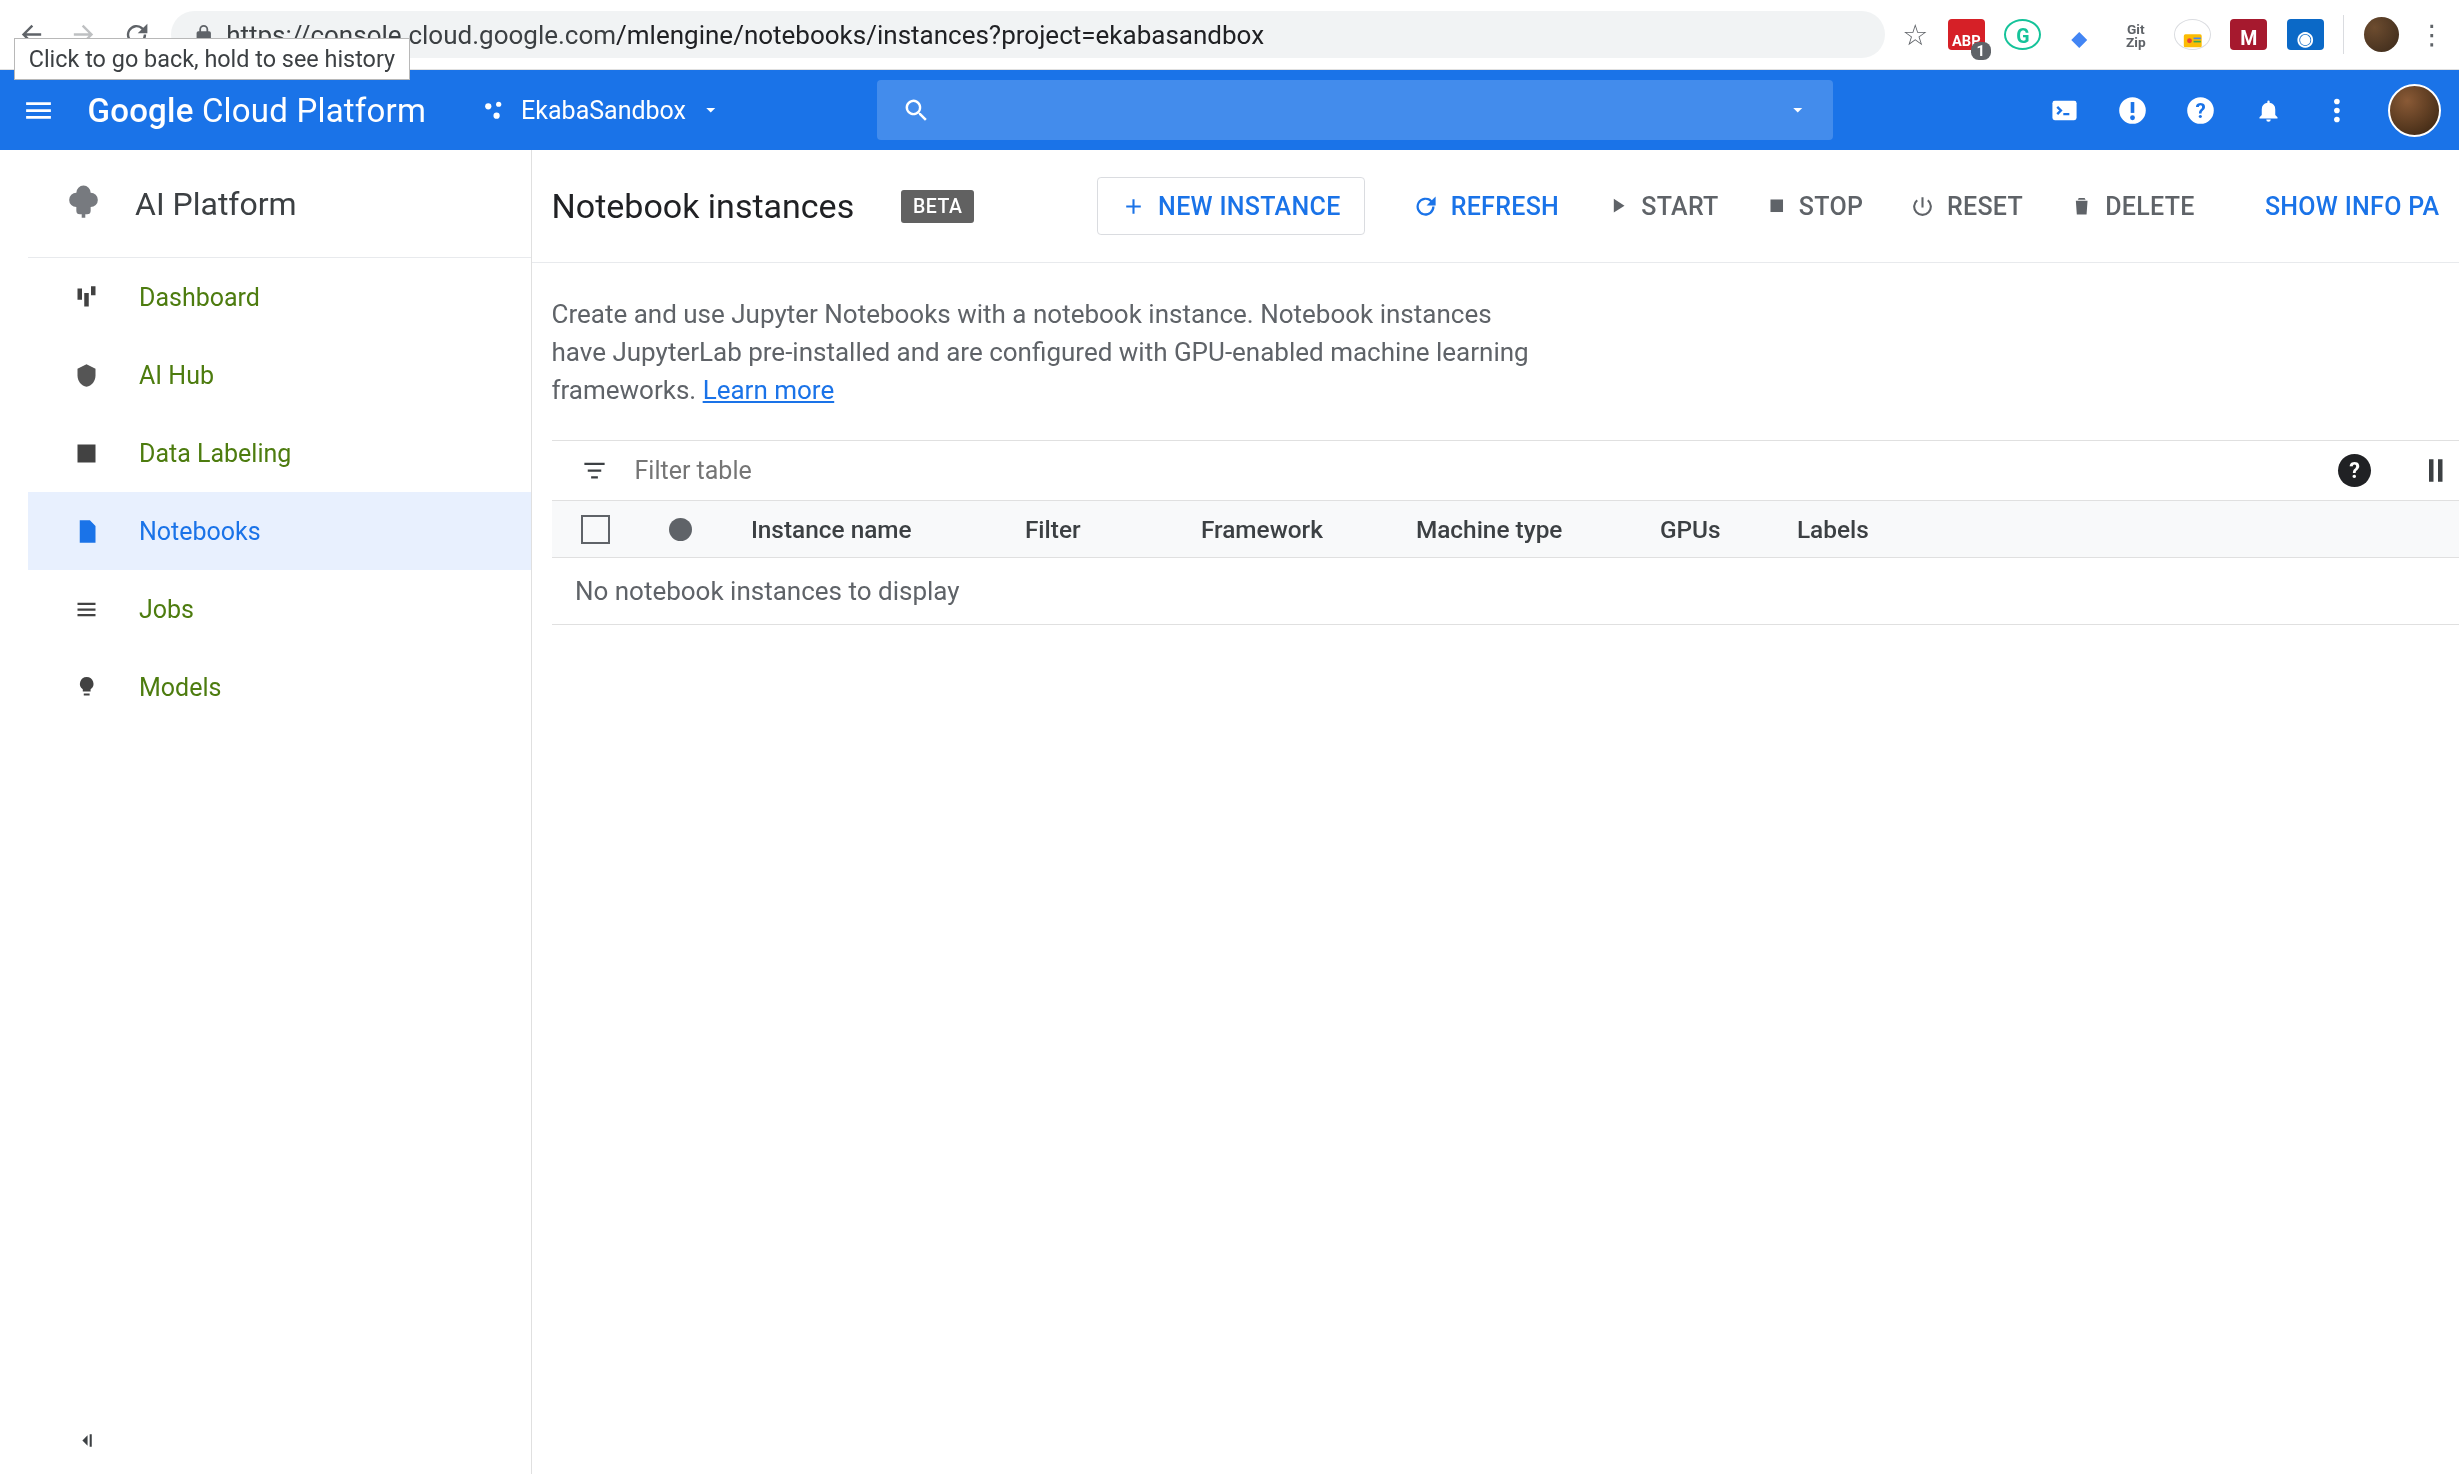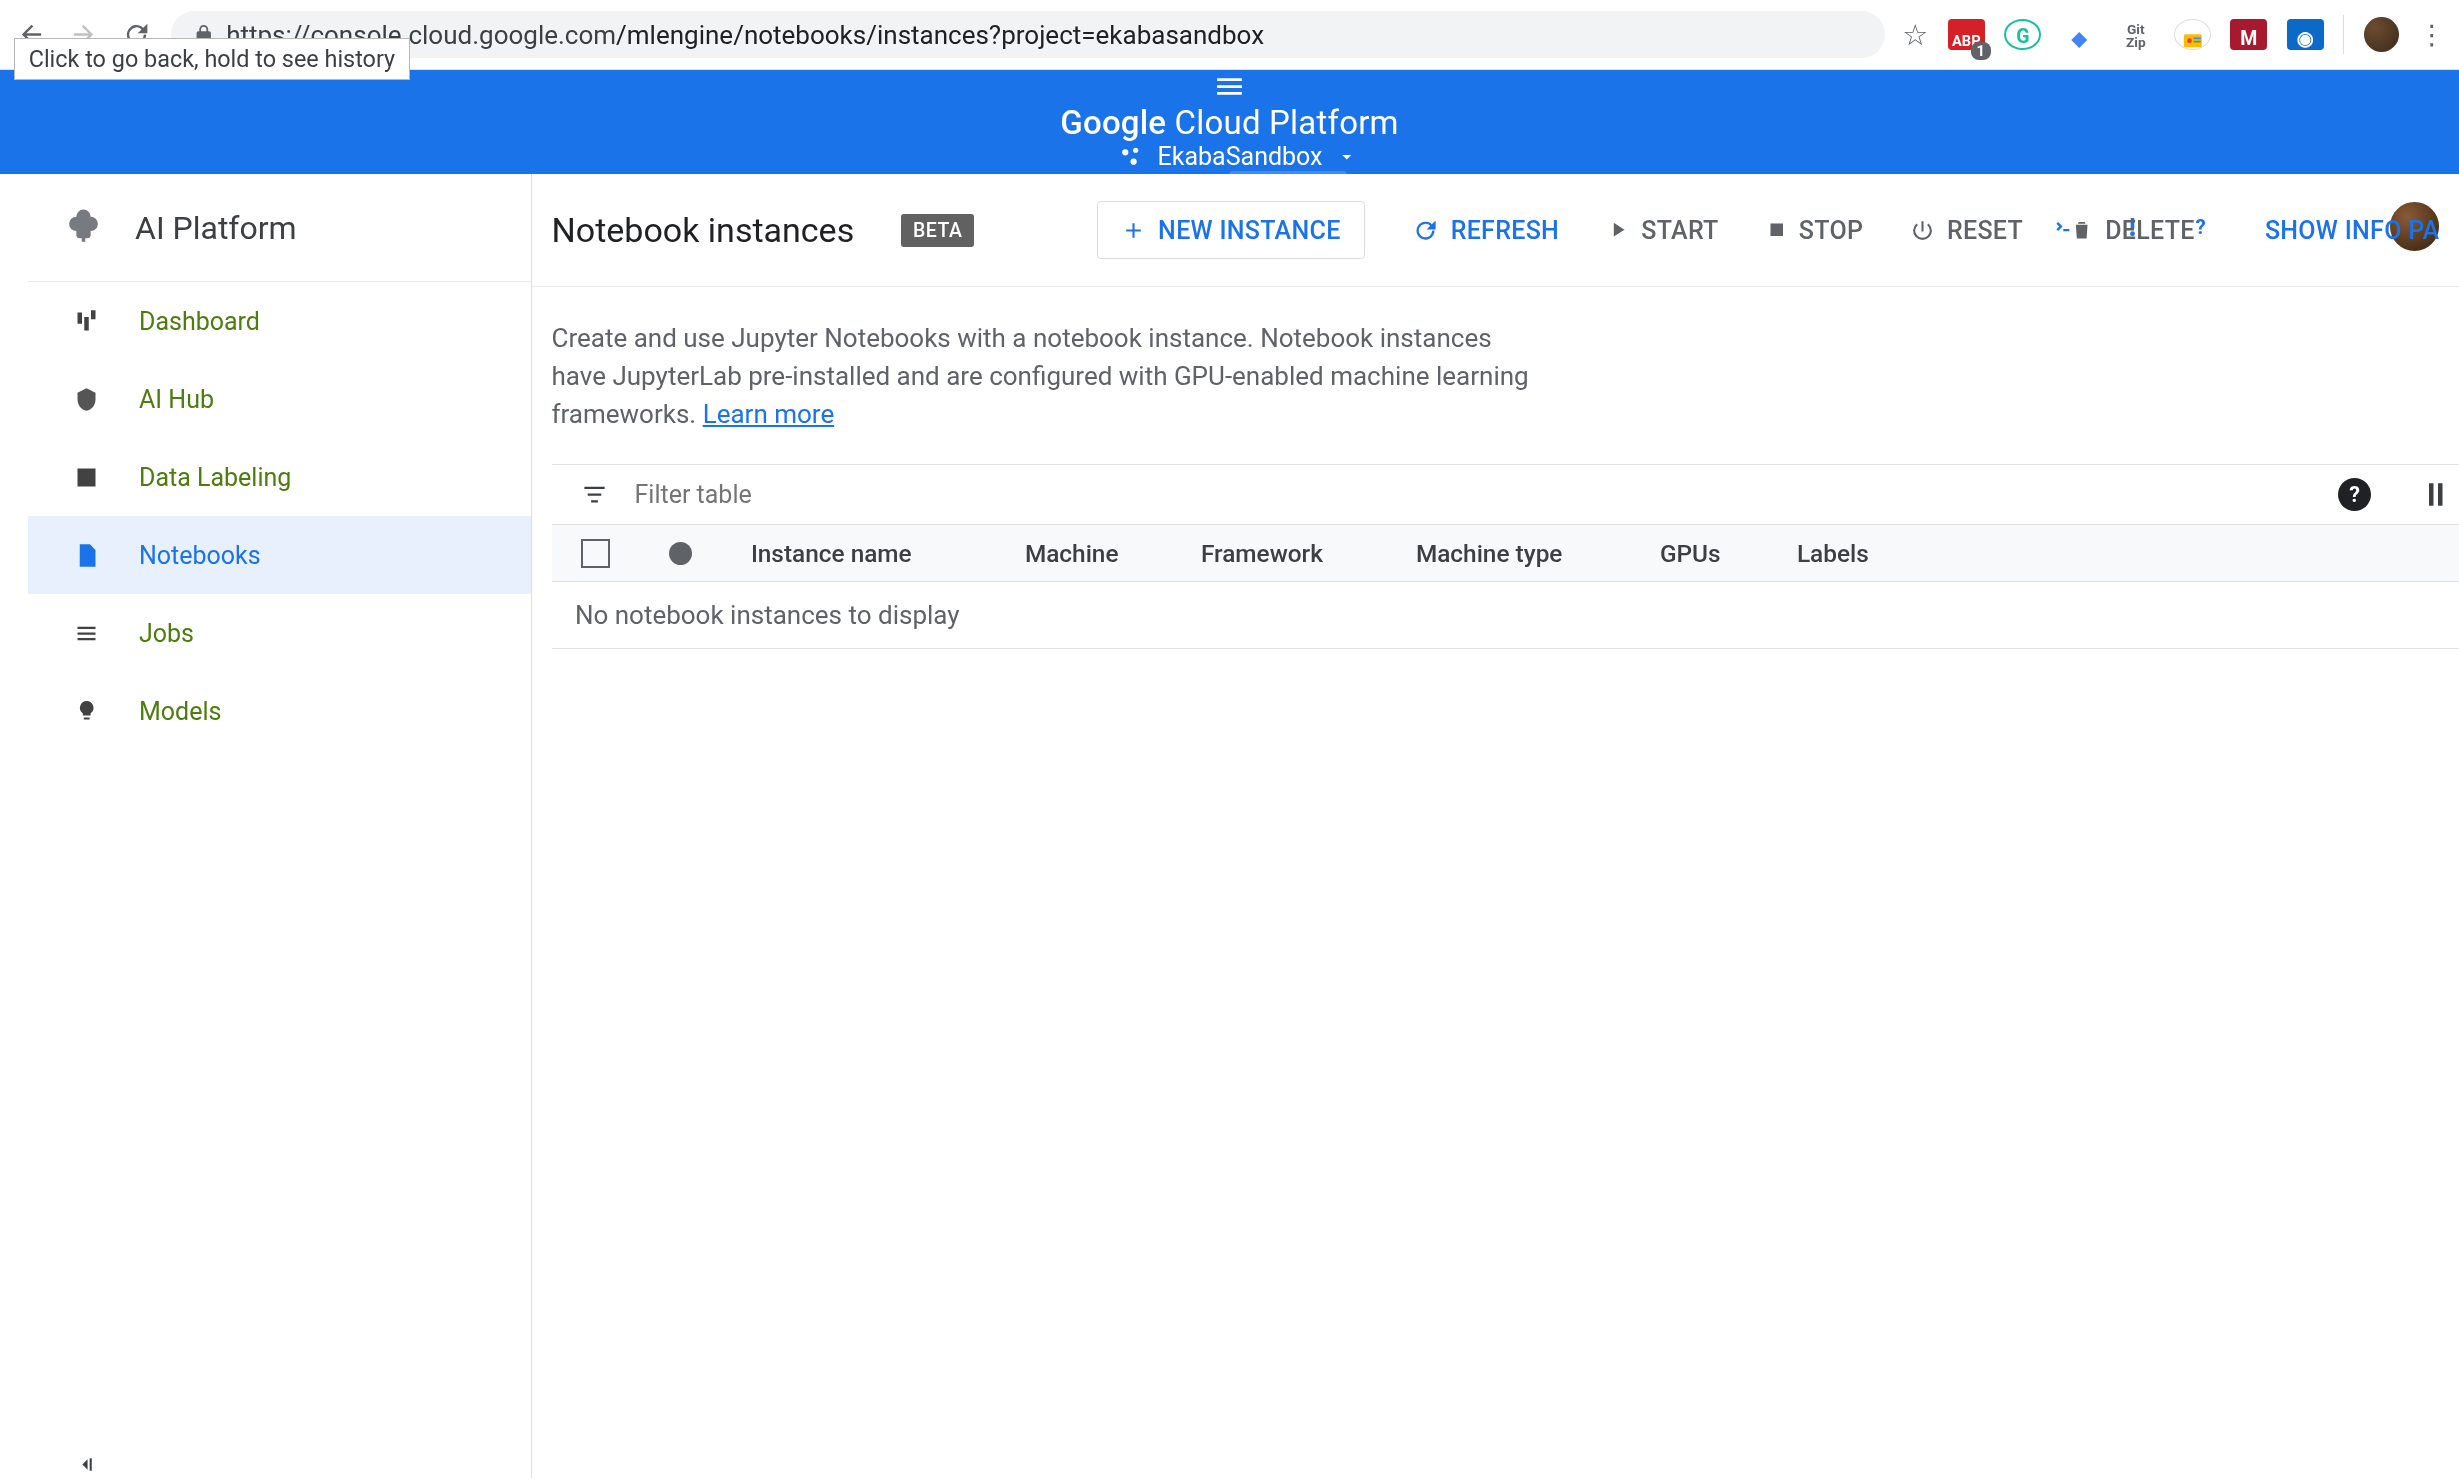--- a/index.html
+++ b/index.html
@@ -27,22 +27,22 @@
     .chrome-menu { color:#5f6368; font-size:27px; }
 
     .tooltip {
       position: absolute; top: 38px; left: 14px;
       background:#fff; border:1px solid #b8b8b8; padding:5.9px 13.7px;
       font-size:23.4px; color:#3c4043; z-index:50;
     }
 
     
     .gcp-bar {
-      height: 104px; background:#1a73e8; display:flex; align-items:center;
-      padding: 0 17.6px; color:#fff;flex-direction:column;
+      height: 80px; background:#1a73e8; display:flex; align-items:center;
+      padding: 0 17.6px; gap: 29px; color:#fff;
     }
     .hamburger { width:41px;height:41px;display:flex;align-items:center;justify-content:center; }
     .gcp-logo { font-size:33px; font-weight:400; letter-spacing:0.2px; }
     .gcp-logo b { font-weight:500; }
     .proj-picker {
       display:flex; align-items:center; gap:13.7px; padding:0 9.8px;
       font-size:25px; color:#fff; margin-left:17.6px;
     }
     .proj-picker .dots { font-size:21.5px; }
     .search-box {
@@ -421,21 +421,21 @@
           <svg width="19.5" height="27" viewBox="0 0 12 24">
               <rect x="0" y="2" width="4" height="20" fill="#3c4043"></rect>
               <rect x="8" y="2" width="4" height="20" fill="#3c4043"></rect>
             </svg>
         </span>
       </div>
       <div class="thead">
         <span class="cb"></span>
         <span class="dot"></span>
         <span class="col name">Instance name</span>
-        <span class="col region">Machine</span>
+        <span class="col region">Filter</span>
         <span class="col framework">Framework</span>
         <span class="col machine">Machine type</span>
         <span class="col gpus">GPUs</span>
         <span class="col labels">Labels</span>
       </div>
       <div class="empty-row">No notebook instances to display</div>
     </div>
   </div>
 </div>
 

